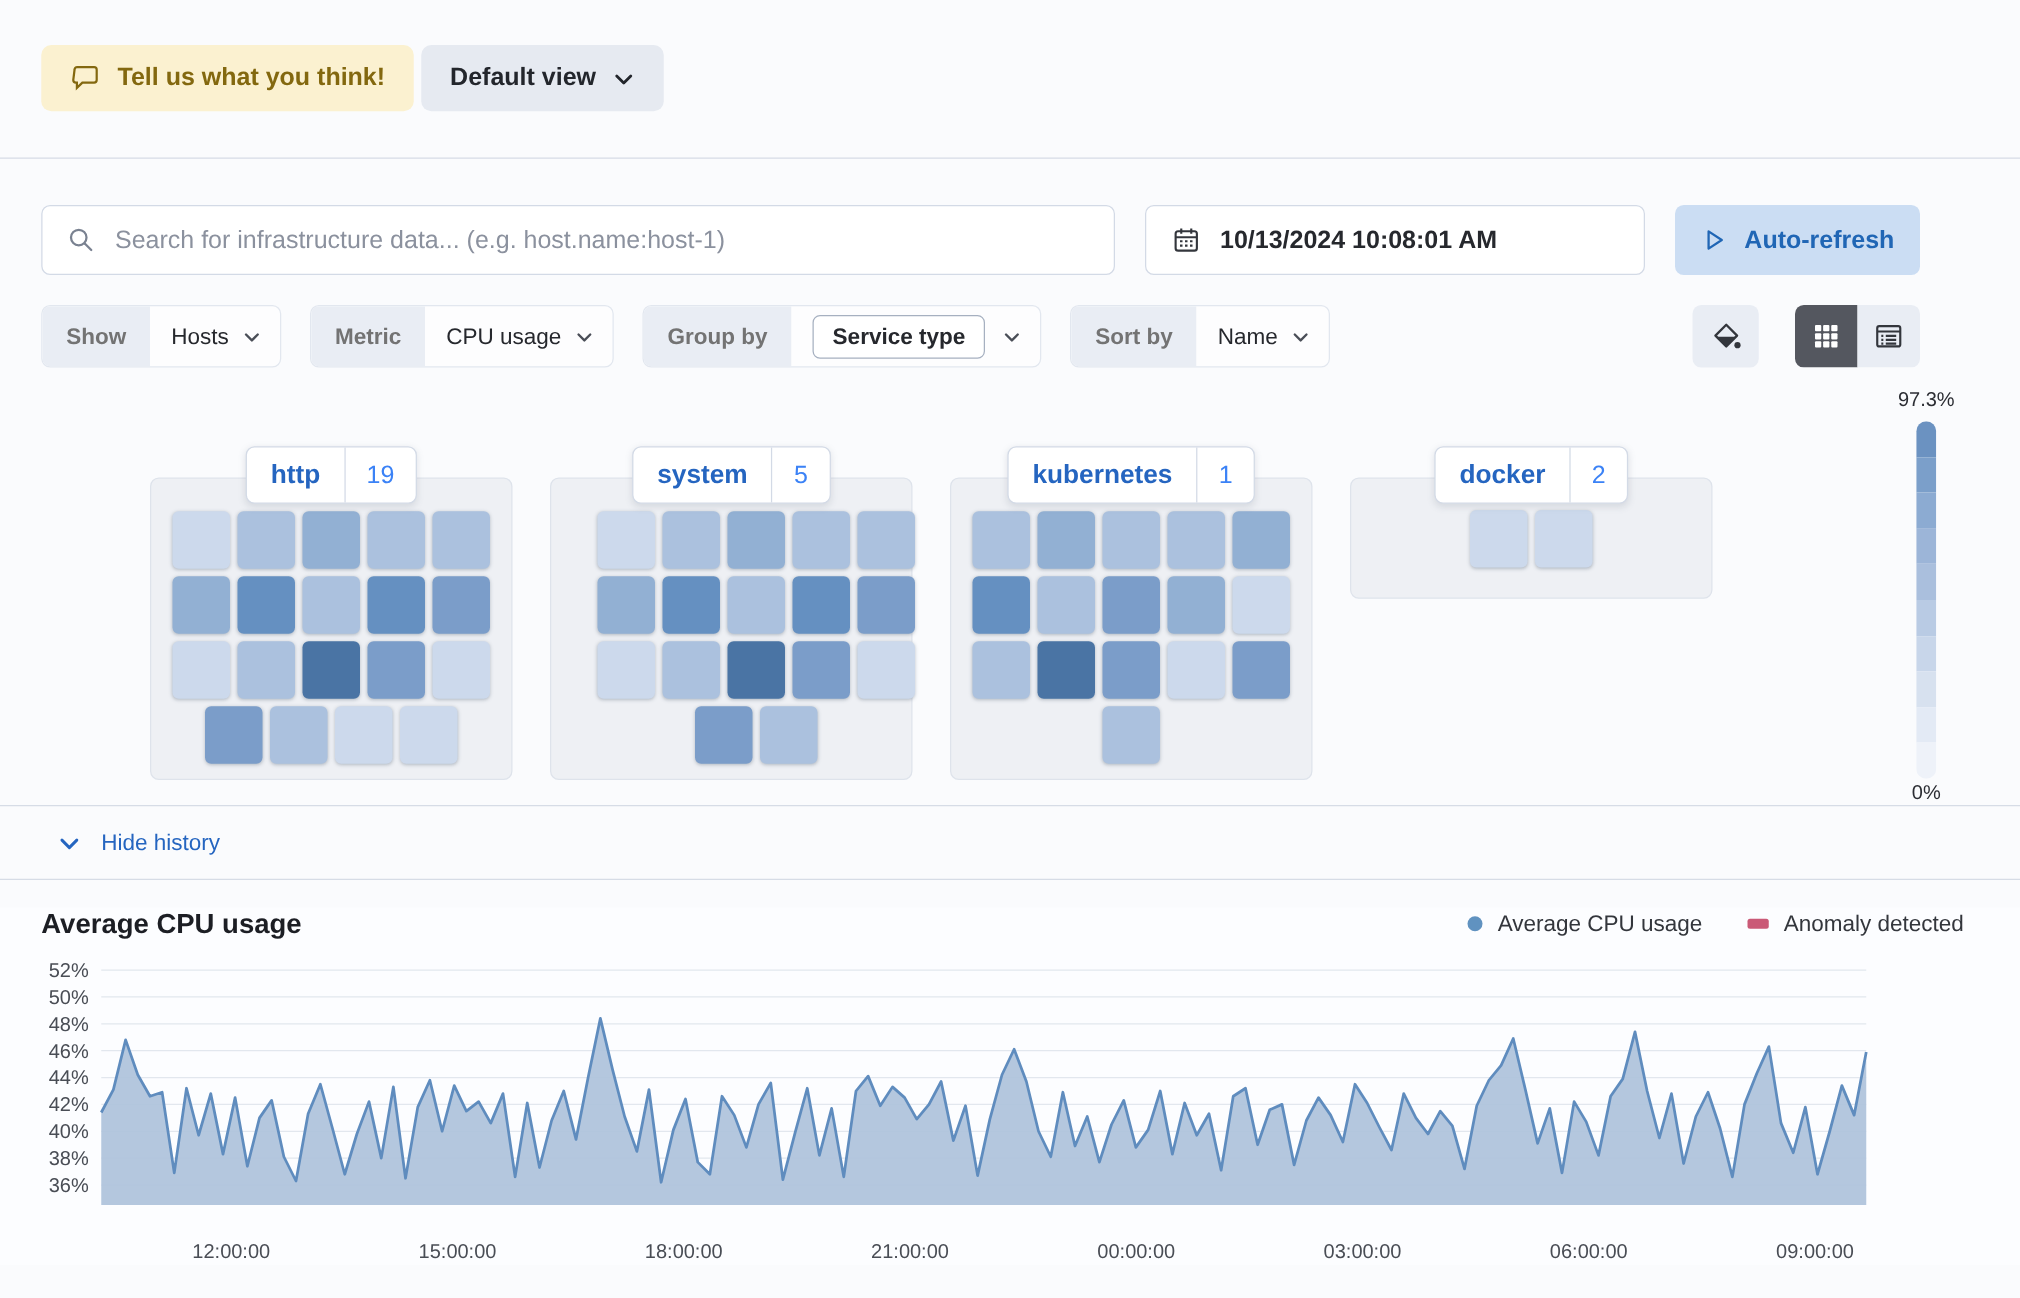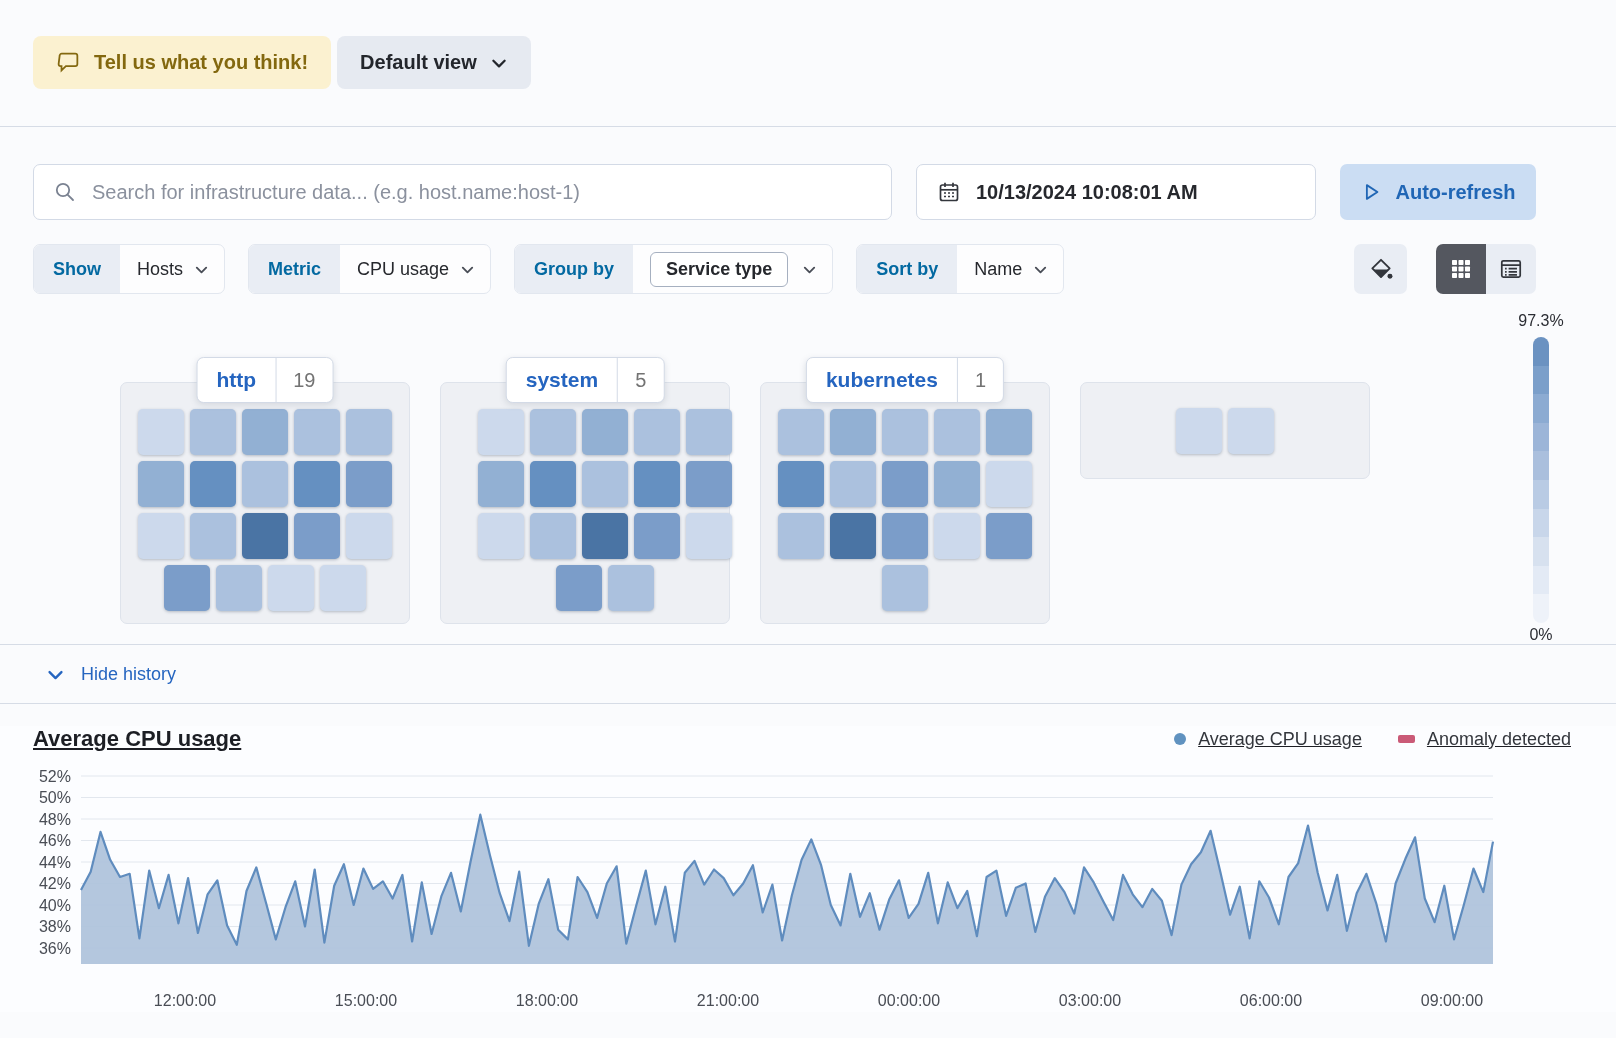--- a/index.html
+++ b/index.html
@@ -43,21 +43,21 @@
     cursor:pointer; font-family:inherit;
   }
   
   .filter-row { display:flex; align-items:center; margin:24px 80px 0 33px; }
   .filter {
     display:flex; align-items:stretch; height:50px; border-radius:7px; overflow:hidden;
     border:1px solid #e2e7ef; background:#fdfdfe; margin-right:23px; cursor:pointer;
   }
   .filter-label {
     background:#e9edf4; padding:0 19px; display:flex; align-items:center;
-    font-weight:700; font-size:18px; color:#0369a1;
+    font-weight:700; font-size:18px; color:#737373;
   }
   .filter-value {
     padding:0 15px 0 17px; display:flex; align-items:center; gap:11px;
     font-size:18px; color:#26282d;
   }
   .value-pill {
     border:1.5px solid #a6b0c0; border-radius:6px; padding:6px 15px; font-weight:600;
     background:#fff; margin-right:3px;
   }
   .right-tools { margin-left:auto; display:flex; align-items:center; }
@@ -76,40 +76,40 @@
     width:290px; background:#eef0f4; border:1px solid #dee3eb; border-radius:7px; position:relative;
   }
   .group-label {
     position:absolute; top:-26px; left:50%; transform:translateX(-50%);
     background:#fff; border:1px solid #d3dae6; border-radius:7px;
     box-shadow:0 2px 6px rgba(100,110,130,.18); display:flex; align-items:center;
     height:46px; white-space:nowrap; cursor:pointer; z-index:2;
   }
   .gname { padding:0 19px; color:#2565c0; font-weight:700; font-size:21px; }
   .gsep { width:1px; align-self:stretch; background:#d3dae6; }
-  .gcount { padding:0 17px; font-size:20px; color:#737373; }
+  .gcount { padding:0 17px; font-size:20px; color:#3b82f6; }
   .tiles { padding-top:26px; display:flex; flex-direction:column; gap:6px; align-items:center; }
   .tile-row { display:flex; gap:6px; justify-content:center; }
   .tile { width:46px; height:46px; border-radius:5px; box-shadow:0 1px 3px rgba(70,85,105,.35); cursor:pointer; }
   .scale { position:absolute; right:40px; top:0; width:70px; text-align:center; }
   .scale-max, .scale-min { font-size:16px; color:#2b2d33; }
   .scale-bar {
     width:16px; height:286px; margin:7px auto 3px; border-radius:8px; overflow:hidden;
     display:flex; flex-direction:column;
   }
   .scale-step { flex:1; }
   
   .hide-row {
     border-top:1px solid #d6dce6; border-bottom:1px solid #d6dce6; height:60px;
     display:flex; align-items:center; padding-left:46px; gap:16px; color:#2565c0;
     font-size:18px; cursor:pointer; background:#fafbfd;
   }
   
   .history-section { background:#fcfdff; padding:0 33px; }
-  .chart-header { display:flex; justify-content:space-between; align-items:center; margin-top:22px;text-decoration:underline; }
+  .chart-header { display:flex; justify-content:space-between; align-items:center; margin-top:22px; }
   .chart-title { font-size:22px; font-weight:700; color:#1c1e24; }
   .chart-legend { display:flex; gap:36px; align-items:center; margin-right:12px; }
   .legend-item { display:flex; gap:12px; align-items:center; font-size:18px; color:#33363c; }
   .marker-circle { width:12px; height:12px; border-radius:50%; }
   .marker-rect { width:17px; height:8px; border-radius:2px; }
   #cpu-chart { margin-top:10px; display:block; }
   svg text { font-family:"Liberation Sans","DejaVu Sans",sans-serif; }
 </style>
 </head>
 <body>
@@ -360,20 +360,25 @@
             <div class="tile" style="background: rgb(123, 157, 201);"></div>
             <div class="tile" style="background: rgb(204, 217, 236);"></div>
             <div class="tile" style="background: rgb(123, 157, 201);"></div>
           </div>
           <div class="tile-row">
             <div class="tile" style="background: rgb(171, 193, 222);"></div>
           </div>
         </div>
       </div>
       <div class="waffle-group" style="height: 97px;">
+        <div class="group-label">
+          <span class="gname">docker</span>
+          <span class="gsep"></span>
+          <span class="gcount">2</span>
+        </div>
         <div class="tiles" style="padding-top: 25px;">
           <div class="tile-row">
             <div class="tile" style="background: rgb(204, 217, 236);"></div>
             <div class="tile" style="background: rgb(204, 217, 236);"></div>
           </div>
         </div>
       </div>
     </div>
   <div class="scale">
     <div class="scale-max">97.3%</div>

